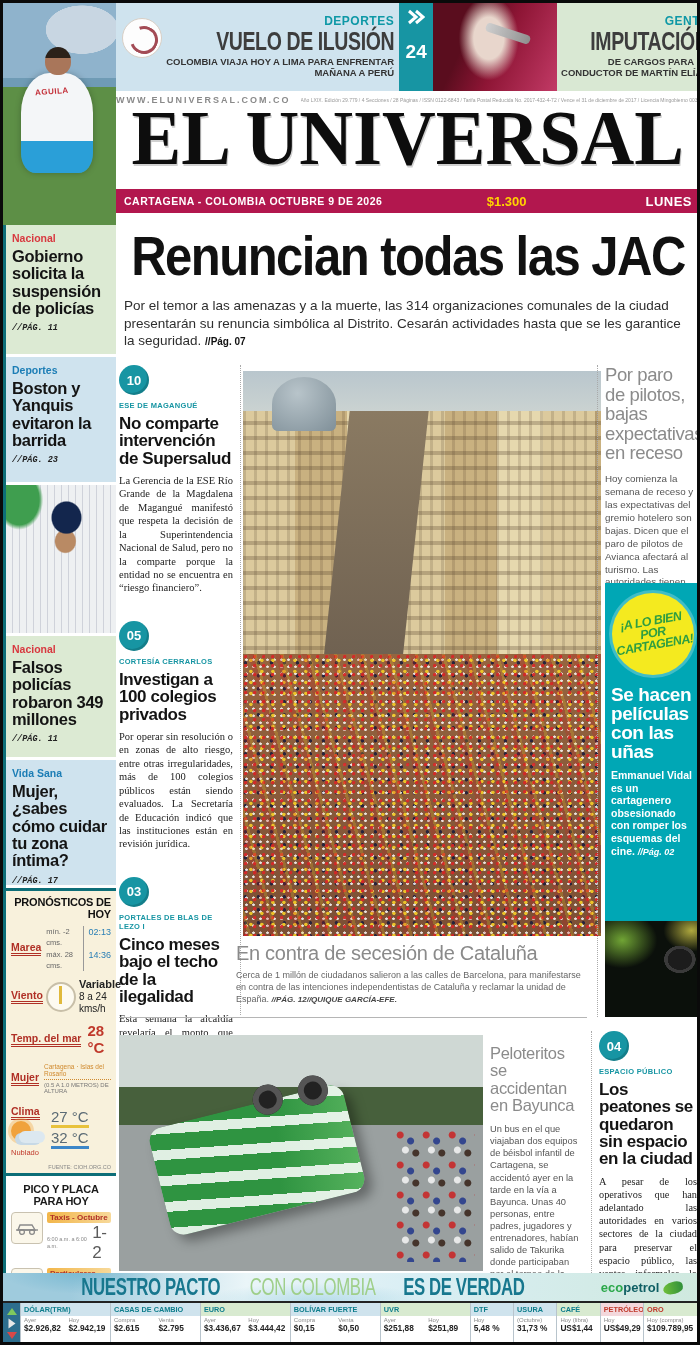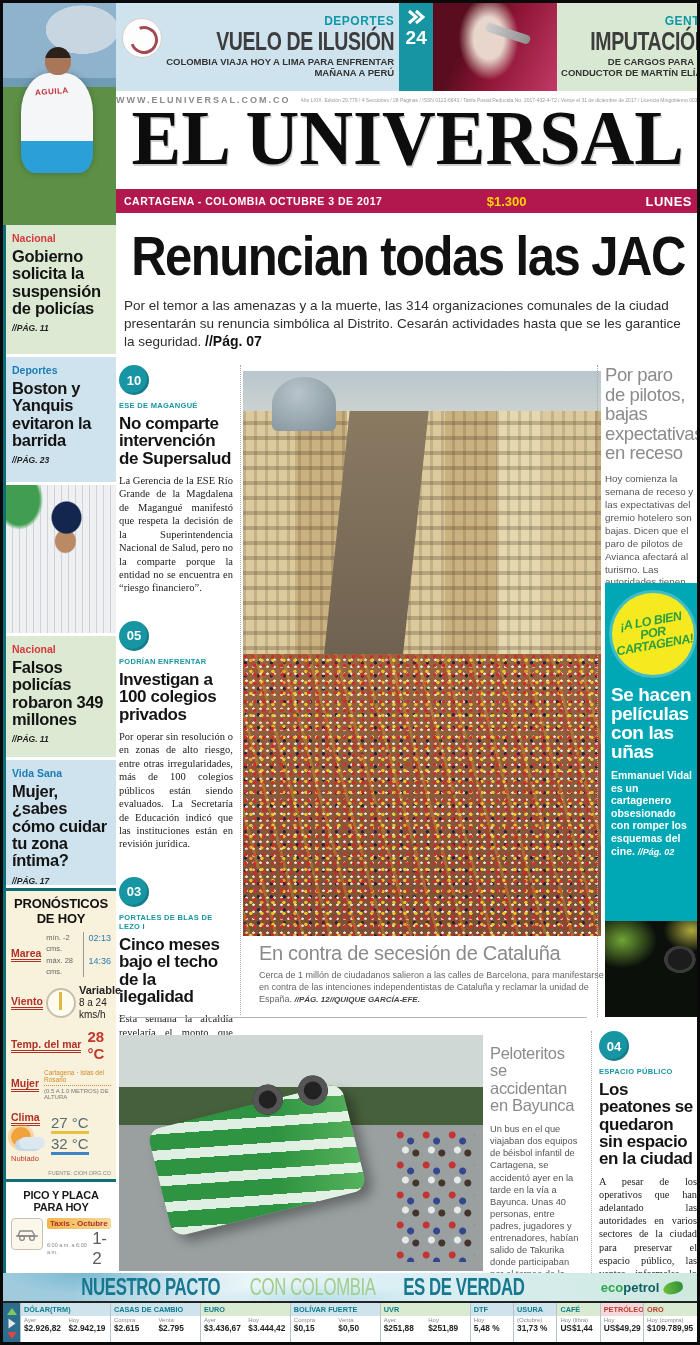--- a/index.html
+++ b/index.html
@@ -27,21 +27,21 @@
   .ball-logo:after{content:"";position:absolute;left:7px;top:7px;width:22px;height:22px;border-radius:50%;
     border:3px solid #a34b55;border-left-color:transparent;transform:rotate(25deg);}
   .teaser-txt{flex:1;text-align:right;padding-right:5px;line-height:1;}
   .teaser-section{font-size:12px;font-weight:bold;color:#0e98a6;letter-spacing:.5px;margin-bottom:2px;}
   .teaser-title{font-size:25px;font-weight:bold;color:#3d3d3d;display:inline-block;
     transform:scale(.78,1.05);transform-origin:right center;white-space:nowrap;letter-spacing:-.5px;}
   .teaser-sub{font-size:9.5px;font-weight:bold;color:#333;margin-top:3px;line-height:1.15;}
   .page-box{width:34px;flex:0 0 auto;color:#fff;display:flex;flex-direction:column;align-items:center;
     justify-content:flex-start;padding-top:6px;box-sizing:border-box;}
   .page-box.t24{background:#1795a3;}
-  .page-box .num{font-size:19px;font-weight:bold;margin-top:2px;}
+  .page-box .num{font-size:19px;font-weight:bold;margin-top:16px;}
   .arrows-icon{width:18px;height:16px;}
   .singer-photo{width:124px;flex:0 0 auto;background:
       radial-gradient(50px 70px at 45% 40%, #e8d6cc 0 30%, transparent 60%),
       linear-gradient(115deg,#5a0d1e 0 30%,#8e1535 55%,#c23a66 100%);position:relative;}
   .singer-photo:after{content:"";position:absolute;left:52px;top:26px;width:46px;height:9px;background:
       linear-gradient(90deg,#cfcfcf,#8f8f8f);transform:rotate(18deg);border-radius:4px;}
 
   
   .url-row{left:113px;top:90px;width:584px;height:14px;display:flex;align-items:center;}
   .site-url{font-size:9px;color:#8a8a8a;letter-spacing:2px;font-weight:bold;white-space:nowrap;}
@@ -54,43 +54,43 @@
     padding:0 8px;box-sizing:border-box;}
   .dateline{font-size:10.5px;font-weight:bold;color:#fff;letter-spacing:.5px;flex:1;}
   .price{font-size:13px;font-weight:bold;color:#ffd400;margin-right:119px;}
   .day{font-size:13px;font-weight:bold;color:#fff;letter-spacing:.5px;}
 
   
   .lead{left:113px;top:212px;width:584px;height:148px;text-align:center;}
   .lead-headline{font-size:49px;font-weight:bold;letter-spacing:-1.5px;color:#111;display:inline-block;
     transform:scale(1,1.12);transform-origin:center top;margin-top:10px;white-space:nowrap;}
   .lead-deck{font-size:13.5px;color:#2e2e2e;text-align:left;margin:16px 6px 0 8px;line-height:1.3;}
-  .lead-deck .pref{font-weight:bold;font-size:14px;color:#111;}
+  .lead-deck .pref{font-weight:bold;font-size:10px;color:#111;}
 
   
   .sidebar{left:0;top:222px;width:113px;bottom:0;border-left:3px solid #0d6e78;box-sizing:border-box;}
   .side-block{padding:7px 6px 6px 6px;margin-bottom:3px;}
   .side-block.green{background:#dcead3;}
   .side-block.blue{background:#cfe3ee;}
   .side-section{font-size:10.5px;font-weight:bold;margin-bottom:4px;}
   .side-section.red{color:#d8383f;}
   .side-section.blu{color:#1b7db5;}
   .side-title{font-size:16.5px;font-weight:bold;color:#141414;line-height:1.05;letter-spacing:-.3px;}
-  .side-page{font-size:8.5px;font-weight:bold;font-style:italic;color:#222;margin-top:6px;}
+  .side-page{font-size:8.5px;font-weight:bold;font-style:italic;color:#222;margin-top:6px;font-family:Liberation Mono, monospace;}
   .yankees-photo{height:148px;background:
       radial-gradient(40px 50px at 12% 10%, #3f9e4f 0 50%, transparent 60%),
       radial-gradient(26px 28px at 55% 22%, #13264d 0 55%, transparent 60%),
       radial-gradient(18px 20px at 54% 38%, #b98a64 0 55%, transparent 62%),
       repeating-linear-gradient(90deg,#eef0f2 0 6px,#cfd2da 6px 7px);margin-bottom:3px;}
   .sb-green1{height:116px;} .sb-blue1{height:112px;} .sb-green2{height:108px;} .sb-blue2{height:112px;}
 
   
   .weather{background:#f8f1dc;border-top:3px solid #0d6e78;border-bottom:3px solid #0d6e78;
     padding:5px 5px 3px 5px;margin-bottom:3px;}
-  .weather-title{font-size:13px;font-weight:bold;color:#111;text-align:center;margin-bottom:6px;letter-spacing:-.2px;}
+  .weather-title{font-size:11px;font-weight:bold;color:#111;text-align:right;margin-bottom:6px;letter-spacing:-.2px;}
   .wrow{display:flex;align-items:center;margin-bottom:7px;}
   .wlabel{font-size:10.5px;font-weight:bold;color:#b03026;border-bottom:3px double #b03026;flex:0 0 auto;}
   .wbody{flex:1;padding-left:5px;}
   .tide-line{display:flex;font-size:7.5px;color:#666;line-height:1.5;}
   .tide-line .t{color:#2a7fb5;border-left:1px solid #999;padding-left:4px;margin-left:4px;font-size:9px;}
   .compass{width:26px;height:26px;border-radius:50%;border:2px solid #c8bfa8;position:relative;margin:0 3px;flex:0 0 auto;background:#fdfaf0;}
   .compass:after{content:"";position:absolute;left:11px;top:2px;width:3px;height:18px;background:#e0b93c;}
   .wind-txt{font-size:10px;color:#222;line-height:1.2;}
   .wind-txt b{font-size:11px;}
   .temp-val{font-size:15px;font-weight:bold;color:#c0392b;padding-left:6px;}
@@ -145,21 +145,21 @@
     background:linear-gradient(180deg,#8a7a62,#6e6050);}
   .ph-crowd{position:absolute;left:0;top:50%;width:100%;height:50%;
     background:
       repeating-linear-gradient(75deg, rgba(200,30,30,.22) 0 5px, rgba(240,200,30,.22) 5px 8px, transparent 8px 26px),
       radial-gradient(circle at 30% 30%, rgba(214,40,40,.95) 0 1.4px, transparent 2px),
       radial-gradient(circle at 72% 58%, rgba(240,200,40,.95) 0 1.4px, transparent 2px),
       radial-gradient(circle at 50% 82%, rgba(250,250,250,.85) 0 1px, transparent 1.6px),
       radial-gradient(circle at 18% 68%, rgba(30,30,60,.9) 0 1.4px, transparent 2px),
       linear-gradient(180deg,#96653f,#7c4f35);
     background-size:auto,9px 9px,11px 11px,7px 7px,13px 13px,auto;}
-  .caption{left:256px;top:939px;width:352px;}
+  .caption{left:233px;top:939px;width:352px;}
   .caption-title{font-size:20px;color:#8a8a8a;letter-spacing:-.3px;margin-bottom:4px;}
   .caption-body{font-size:9px;color:#666;line-height:1.35;}
   .caption-body .cred{font-weight:bold;font-style:italic;color:#444;font-size:8px;}
   .midrule{left:116px;top:1014px;width:468px;height:1px;background:#b5b5b5;}
 
   
   .right-col{left:594px;top:362px;width:100px;height:652px;border-left:1px dotted #aaa;
     box-sizing:border-box;padding-left:7px;}
   .pilots-headline{font-size:18.5px;color:#8b8b8b;line-height:1.06;letter-spacing:-.4px;margin-bottom:10px;}
   .pilots-body{font-size:9.8px;color:#555;line-height:1.32;}
@@ -281,21 +281,21 @@
 
   <div class="abs url-row">
     <span class="site-url">WWW.ELUNIVERSAL.COM.CO</span>
     <span class="edition-info">Año LXIX. Edición 29.779 / 4 Secciones / 28 Páginas / ISSN 0122-6843 / Tarifa Postal Reducida No. 2017-432-4-72 / Vence el 31 de diciembre de 2017 / Licencia Mingobierno 003384 / Afiliado a la SIP y AMI</span>
   </div>
 
   <div class="abs masthead">
     <span class="masthead-title">EL UNIVERSAL</span>
   </div>
   <div class="abs date-bar">
-    <span class="dateline">CARTAGENA - COLOMBIA OCTUBRE 3 DE 2017</span>
+    <span class="dateline">CARTAGENA - COLOMBIA OCTUBRE 9 DE 2026</span>
     <span class="price">$1.300</span>
     <span class="day">LUNES</span>
   </div>
 
   <div class="abs lead">
     <span class="lead-headline">Renuncian todas las JAC</span>
     <div class="lead-deck">
       <span>Por el temor a las amenazas y a la muerte, las 314 organizaciones comunales de la ciudad presentarán su renuncia simbólica al Distrito. Cesarán actividades hasta que se les garantice la seguridad.</span>
       <span class="pref">//Pág. 07</span>
     </div>
@@ -430,21 +430,21 @@
 
   <div class="abs briefs">
     <div class="brief">
       <div class="num-circle">10</div>
       <div class="kicker">ESE DE MAGANGUÉ</div>
       <div class="brief-headline">No comparte intervención de Supersalud</div>
       <div class="brief-body">La Gerencia de la ESE Río Grande de la Magdalena de Magangué manifestó que respeta la decisión de la Superintendencia Nacional de Salud, pero no la comparte porque la entidad no se encuentra en “riesgo financiero”.</div>
     </div>
     <div class="brief">
       <div class="num-circle">05</div>
-      <div class="kicker">PODRÍAN ENFRENTAR</div>
+      <div class="kicker">CORTESÍA CERRARLOS</div>
       <div class="brief-headline">Investigan a 100 colegios privados</div>
       <div class="brief-body">Por operar sin resolución o en zonas de alto riesgo, entre otras irregularidades, más de 100 colegios públicos están siendo evaluados. La Secretaría de Educación indicó que las instituciones están en revisión jurídica.</div>
     </div>
     <div class="brief">
       <div class="num-circle">03</div>
       <div class="kicker">PORTALES DE BLAS DE LEZO I</div>
       <div class="brief-headline">Cinco meses bajo el techo de la ilegalidad</div>
       <div class="brief-body">Esta semana la alcaldía revelaría el monto que ofrecerá a las familias de Portales de Blas de Lezo I para el pago de arriendo. La primera oferta fue rechazada. 26 construcciones fueron identificadas como ‘piratas’.</div>
     </div>
   </div>

